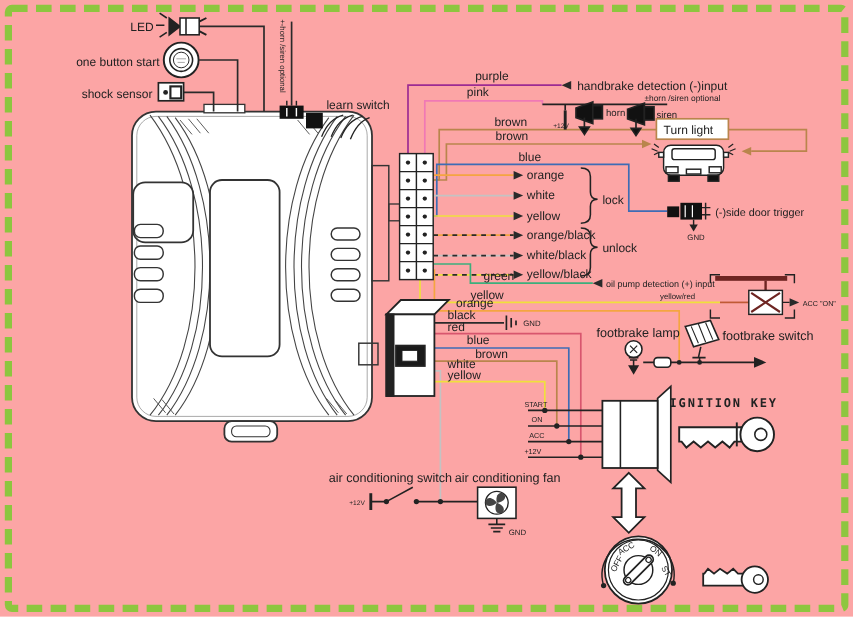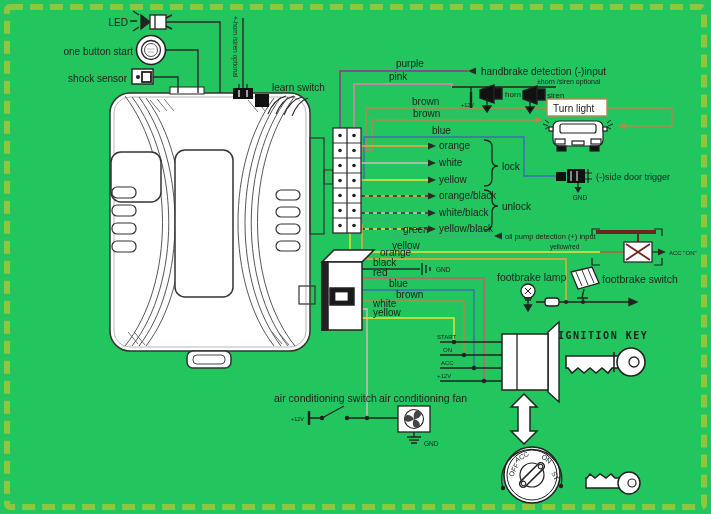--- a/index.html
+++ b/index.html
@@ -1,16 +1,16 @@
 <!DOCTYPE html>
 <html><head>
 <meta charset="utf-8">
 <style>
   html,body{margin:0;padding:0;background:#fff;}
-  .stage{position:relative;width:711px;height:514px;background:#22c55e;overflow:hidden;
+  .stage{position:relative;width:711px;height:514px;background:#fca5a5;overflow:hidden;
          font-family:"Liberation Sans",sans-serif;}
   svg{position:absolute;left:0;top:0;}
   svg text{fill:#222;font-family:"Liberation Sans",sans-serif;}
   .t105{font-size:10.5px}.t10{font-size:10px}.t9{font-size:9px}.t8{font-size:8px}
   .t75{font-size:7.5px}.t7{font-size:7px}.t65{font-size:6.5px}.t6{font-size:6px}.t55{font-size:5.5px}
   .mono{font-family:"DejaVu Sans Mono",monospace;letter-spacing:1.5px;font-size:10px;font-weight:bold}
   .w{fill:none;stroke-width:1.4}
   .blk{stroke:#2a2a2a}
 </style>
 </head>

